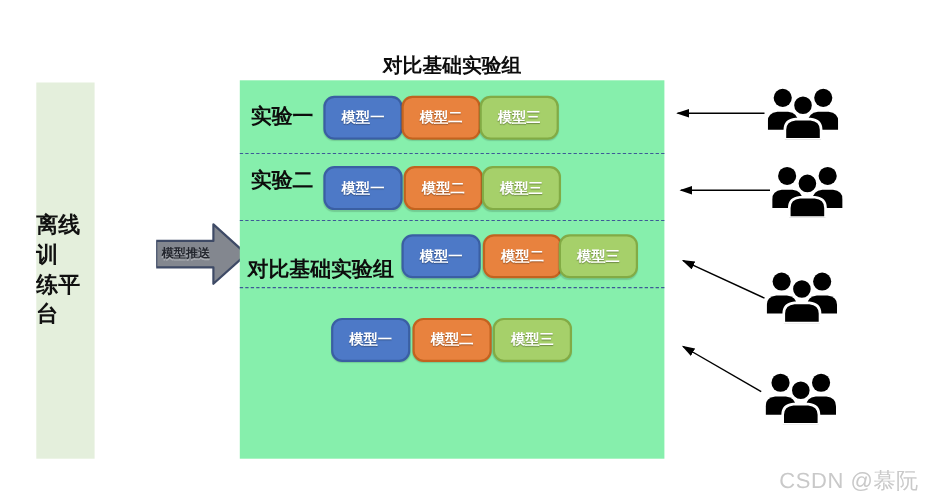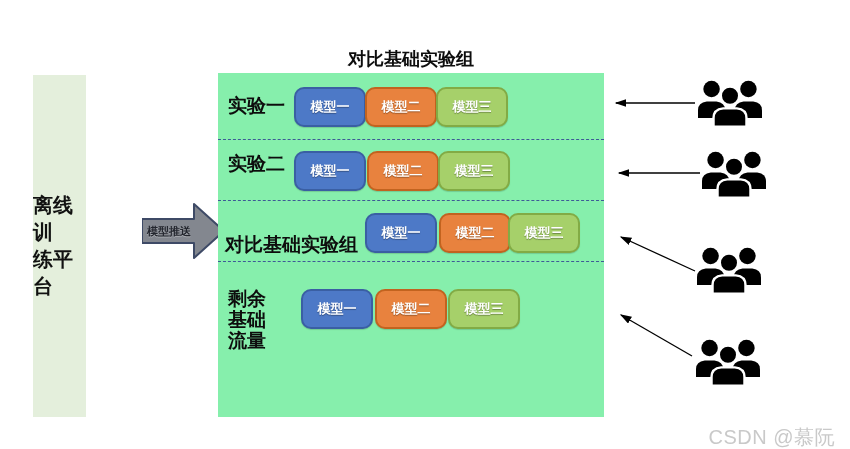--- a/index.html
+++ b/index.html
@@ -71,23 +71,20 @@
     <div class="row-label" style="left:10px;top:60px;height:61px">实验二</div>
     <div class="chip" style="left: 76px; top: 78px; background: rgb(77, 121, 199); border-color: rgb(58, 95, 163);">模型一</div>
     <div class="chip" style="left: 149px; top: 78px; background: rgb(232, 130, 62); border-color: rgb(194, 99, 31);">模型二</div>
     <div class="chip" style="left: 220px; top: 78px; background: rgb(166, 208, 106); border-color: rgb(130, 171, 69);">模型三</div>
 
     <div class="row-label" style="left:7px;top:141px;height:61px">对比基础实验组</div>
     <div class="chip" style="left: 147px; top: 140px; background: rgb(77, 121, 199); border-color: rgb(58, 95, 163);">模型一</div>
     <div class="chip" style="left: 221px; top: 140px; background: rgb(232, 130, 62); border-color: rgb(194, 99, 31);">模型二</div>
     <div class="chip" style="left: 290px; top: 140px; background: rgb(166, 208, 106); border-color: rgb(130, 171, 69);">模型三</div>
 
-    <div class="row-label pre" style="left:10px;top:213px;height:66px;line-height:21px;white-space:pre-line">剩余
-基础
-流量</div>
     <div class="chip" style="left: 83px; top: 216px; background: rgb(77, 121, 199); border-color: rgb(58, 95, 163);">模型一</div>
     <div class="chip" style="left: 157px; top: 216px; background: rgb(232, 130, 62); border-color: rgb(194, 99, 31);">模型二</div>
     <div class="chip" style="left: 230px; top: 216px; background: rgb(166, 208, 106); border-color: rgb(130, 171, 69);">模型三</div>
   </div>
 
   <div class="users" style="left:698px;top:80px">
     <svg viewBox="0 0 66 48" width="64" height="47" fill="#000">
       <circle cx="14" cy="9" r="8.5"></circle>
         <path d="M0,39 L0,31 Q0,23 9,22 L19,22 Q28,23 28,31 L28,39 Z"></path>
       <circle cx="52" cy="9" r="8.5"></circle>

